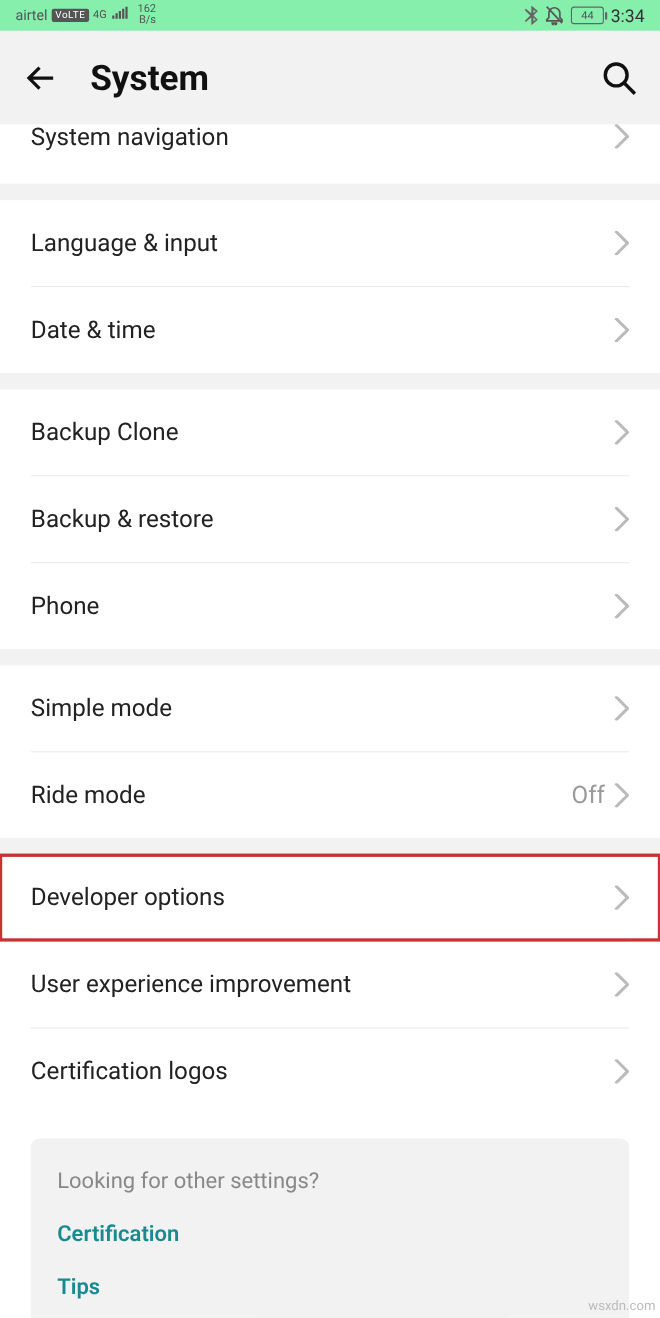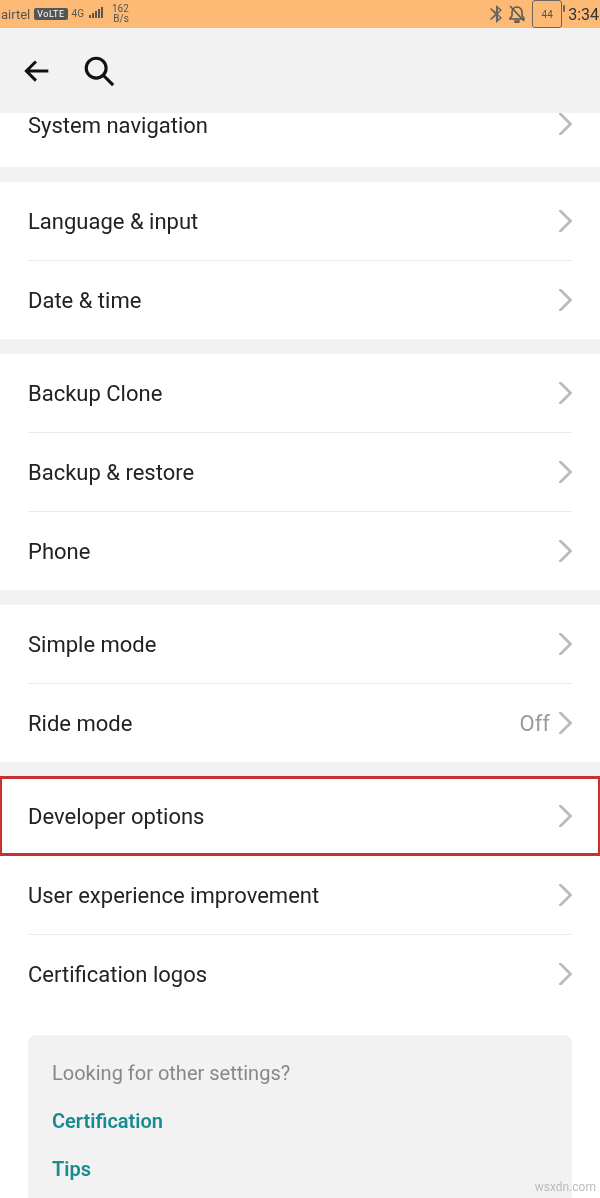--- a/index.html
+++ b/index.html
@@ -7,38 +7,38 @@
     width: 600px;
     height: 1198px;
     background: #f2f2f2;
     font-family: -apple-system, BlinkMacSystemFont, "Segoe UI", Roboto, Arial, sans-serif;
     color: #000;
     overflow: hidden;
     position: relative;
   }
   .status-bar {
     height: 28px;
-    background: #fdba74;
+    background: #86efac;
     display: flex;
     justify-content: space-between;
     align-items: center;
-    padding: 0 1px;
+    padding: 0 14px;
     font-size: 13px;
     color: #555;
   }
   .status-left { display: flex; align-items: center; gap: 4px; }
   .volte {
     background: #555; color: #fff; font-size: 9px; font-weight: normal;
     padding: 1px 3px; border-radius: 2px; letter-spacing: 0.5px;
   }
   .sig-small { font-size: 10px; line-height: 1; }
   .net-rate { display:flex; flex-direction:column; line-height:1; font-size:10px; margin-left:4px;align-items:flex-end;}
   .status-right { display:flex; align-items:center; gap:6px; }
   .status-right svg { display:block; }
-  .batt { border:1.5px solid #666; border-radius:3px; width:30px; height:28px; position:relative; display:flex; align-items:center; justify-content:center; font-size:10px; color:#555;}
+  .batt { border:1.5px solid #666; border-radius:3px; width:30px; height:16px; position:relative; display:flex; align-items:center; justify-content:center; font-size:10px; color:#555;}
   .batt::after { content:""; position:absolute; right:-4px; top:4px; width:2.5px; height:7px; background:#666; border-radius:1px;}
   .clock { font-size:16px; color:#333; }
 
   .header {
     height: 85px;
     background: #f2f2f2;
     display: flex;
     align-items: center;
     padding: 0 20px;
     gap: 28px;
@@ -119,20 +119,21 @@
     <span class="clock">3:34</span>
   </div>
 </div>
 
 <div class="header">
   <span>
     <svg width="34" height="34" viewBox="0 0 24 24">
         <path d="M20 11H7l5-5-1.5-1.5L3 12l7.5 7.5L12 18l-5-5h13z" fill="#111"></path>
       </svg>
   </span>
+  <div class="title">System</div>
   <span>
     <svg width="34" height="34" viewBox="0 0 24 24">
         <circle cx="10" cy="10" r="7" stroke="#111" stroke-width="2.2" fill="none"></circle>
         <line x1="15" y1="15" x2="22" y2="22" stroke="#111" stroke-width="2.2"></line>
       </svg>
   </span>
 </div>
 
 <div class="group">
   <div class="row cut">

